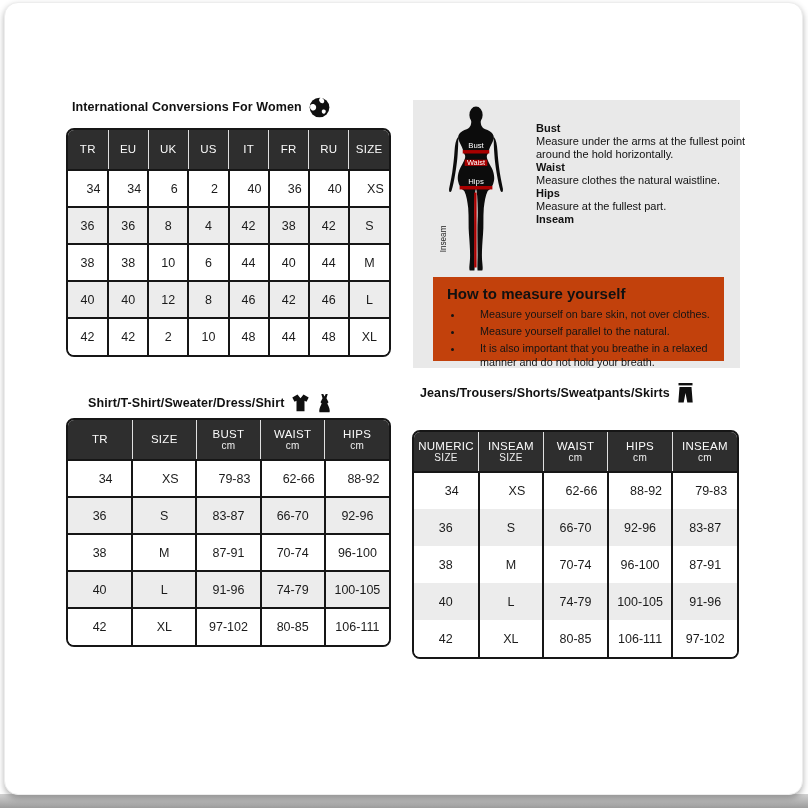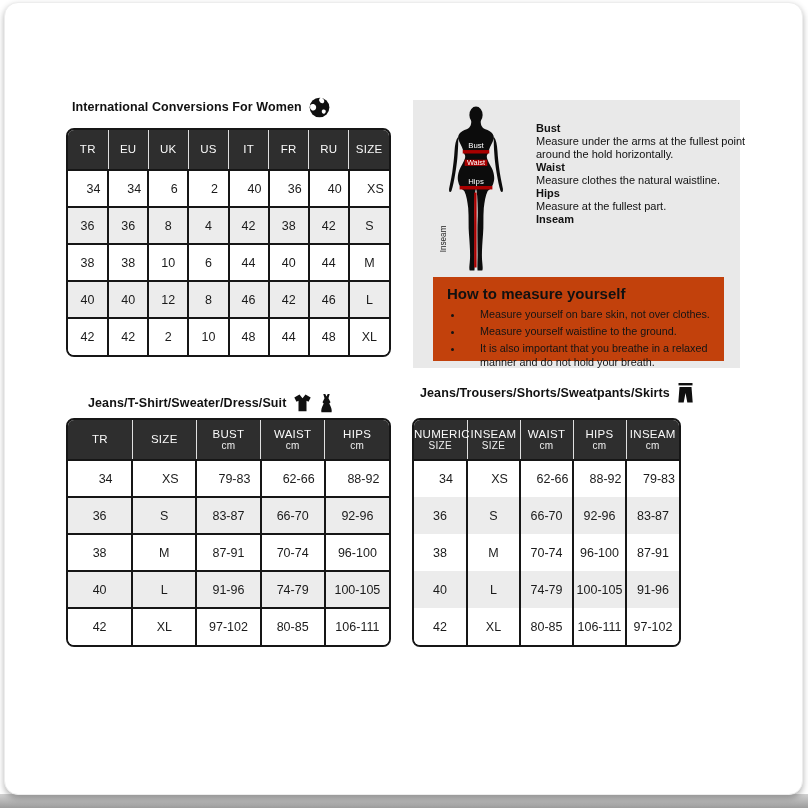--- a/index.html
+++ b/index.html
@@ -18,21 +18,21 @@
     font-size:12.5px;font-weight:700;letter-spacing:.1px;white-space:nowrap;}
   .sec-title svg{flex:0 0 auto;display:block;}
   .t1{left:72px;top:95px;}
   .t2{left:88px;top:391px;}
   .t3{left:420px;top:381px;}
 
   .tbl-wrap{position:absolute;border:2px solid var(--table-border);border-radius:8px;
     overflow:hidden;background:#fff;}
   .tw1{left:66px;top:128px;width:325px;}
   .tw2{left:66px;top:418px;width:325px;}
-  .tw3{left:412px;top:418px;width:269px;}
+  .tw3{left:412px;top:430px;width:327px;}
   table{border-collapse:collapse;width:100%;table-layout:fixed;}
   th{background:var(--header-bg);color:#fafafa;font-weight:400;height:40px;
     text-align:center;vertical-align:middle;letter-spacing:.3px;}
   th:not(:first-child){border-left:1px solid rgba(255,255,255,.85);}
   .th-main{font-size:11.5px;line-height:13px;}
   .th-sub{font-size:10px;line-height:10px;opacity:.95;}
   td{border:2px solid var(--table-border);text-align:center;vertical-align:middle;
     height:37px;font-size:12.5px;color:#1b1b1b;background:#fff;}
   tbody tr:nth-child(even) td{background:var(--row-alt);}
   td:first-child{border-left:0;} td:last-child{border-right:0;}
@@ -195,27 +195,27 @@
       <div class="desc">Measure clothes the natural waistline.</div>
       <div class="term">Hips</div>
       <div class="desc">Measure at the fullest part.</div>
       <div class="term">Inseam</div>
     </div>
 
   <div class="howto">
     <div class="howto-title">How to measure yourself</div>
     <ul id="howto-list">
         <li>Measure yourself on bare skin, not over clothes.</li>
-        <li>Measure yourself waistline to the ground.</li>
+        <li>Measure yourself parallel to the natural.</li>
         <li>It is also important that you breathe in a relaxed manner and do not hold your breath.</li>
       </ul>
   </div>
 
   <div class="sec-title t2">
-    <span>Jeans/T-Shirt/Sweater/Dress/Suit</span>
+    <span>Shirt/T-Shirt/Sweater/Dress/Shirt</span>
     <svg width="19" height="18" viewBox="0 0 18 18">
       <path fill="#101010" d="M6,0.5 L0.8,3.6 L3,7.8 L5,6.8 L5,17.2 L13,17.2 L13,6.8 L15,7.8 L17.2,3.6 L12,0.5 L9,4.2 Z"></path>
     </svg>
     <svg width="15" height="19" viewBox="0 0 14 19">
       <path fill="#101010" d="M3.8,0 L5,4.2 L3,8.2 L4.2,9.4 C2.2,13.2 1.4,16.2 1.9,18.2 L12.1,18.2 C12.6,16.2 11.8,13.2 9.8,9.4 L11,8.2 L9,4.2 L10.2,0 L8.2,0 L7,2.6 L5.8,0 Z"></path>
     </svg>
   </div>
 
   <div class="tbl-wrap tw2">
     <table id="tbl2">

